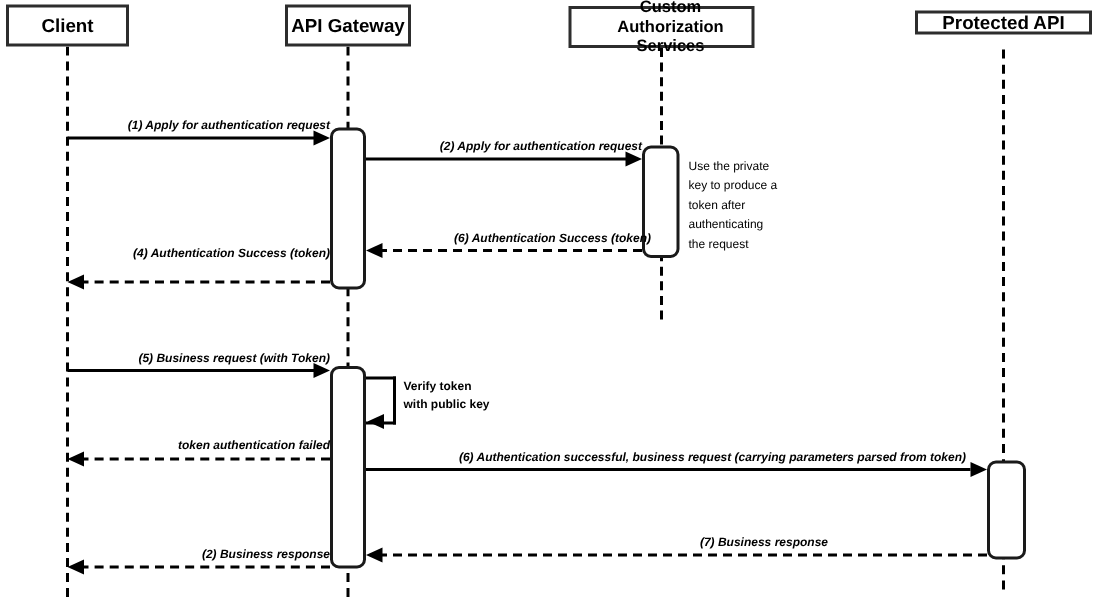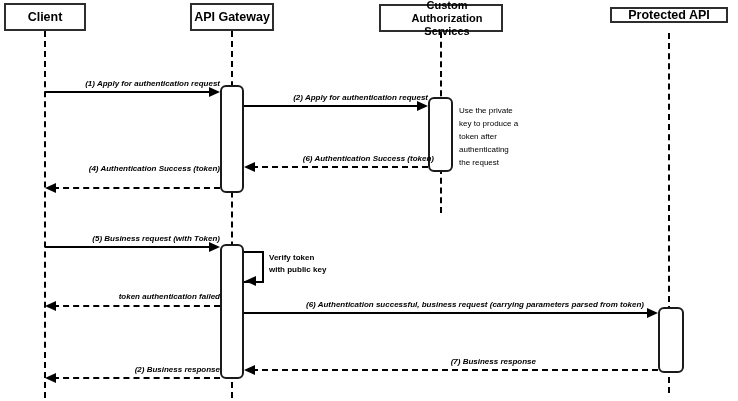--- a/index.html
+++ b/index.html
@@ -119,21 +119,21 @@
     <div class="ah ah-l" style="left:45px; top:301px;"></div>
   </div>
 
   <div>
     <div class="msg-label" style="left:240px; width:404px; top:300px;">(6) Authentication successful, business request (carrying parameters parsed from token)</div>
     <div class="msg-line" style="left:244px; width:403px; top:312px;"></div>
     <div class="ah ah-r" style="left:647px; top:308px;"></div>
   </div>
 
   <div>
-    <div class="msg-label" style="left:336px; width:200px; top:357px;">(7) Business response</div>
+    <div class="msg-label" style="left:352px; width:200px; top:357px;">(7) Business response</div>
     <div class="msg-line dashed" style="left:252px; width:406px; top:369px;"></div>
     <div class="ah ah-l" style="left:244px; top:365px;"></div>
   </div>
 
   <div>
     <div class="msg-label" style="left:45px; width:175px; top:365px;">(2) Business response</div>
     <div class="msg-line dashed" style="left:53px; width:167px; top:377px;"></div>
     <div class="ah ah-l" style="left:45px; top:373px;"></div>
   </div>
 

